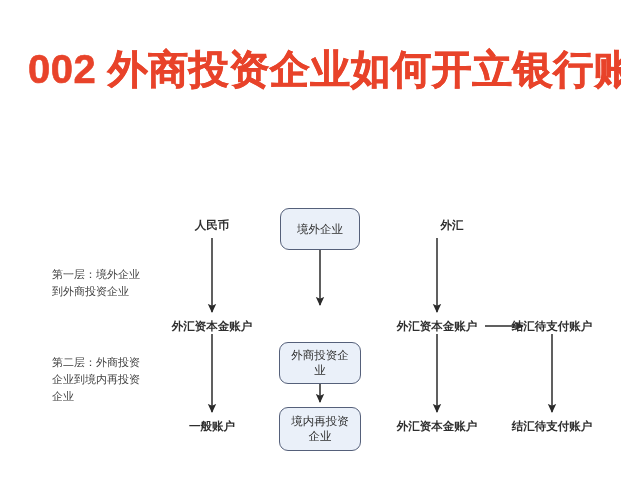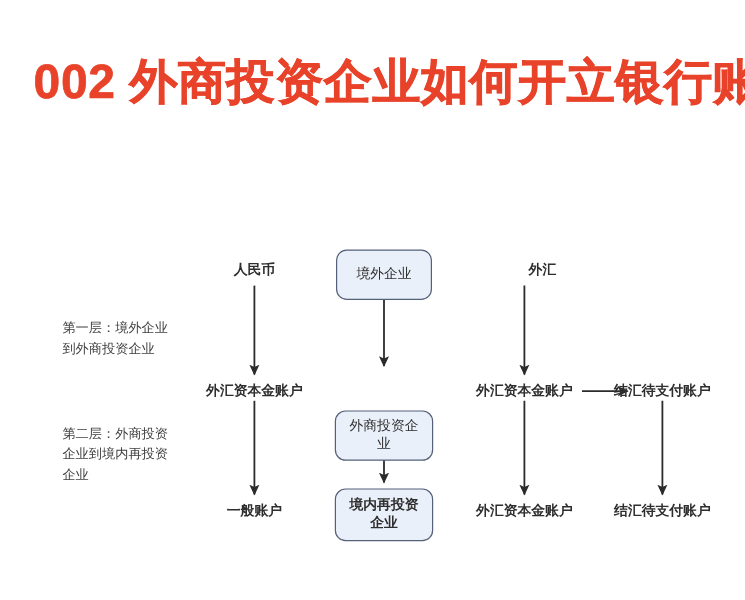--- a/index.html
+++ b/index.html
@@ -128,21 +128,21 @@
 企业</div>
   <div class="layer-label" id="layer-1">第一层：境外企业
 到外商投资企业</div>
 
   <div class="text-node" style="left:212px; top:218px;">人民币</div>
   <div class="text-node" style="left:212px; top:319px;">外汇资本金账户</div>
   <div class="text-node" style="left:212px; top:419px;">一般账户</div>
 
   <div class="box-node" style="left:320px; top:208px; width:80px; height:36px;">境外企业</div>
   <div class="box-node" style="left:320px; top:310px; width:82px; height:37px;margin-top:32px;">外商投资企业</div>
-  <div class="box-node" style="left:320px; top:407px; width:82px; height:44px;font-weight:bold;">境内再投资企业</div>
+  <div class="box-node" style="left:320px; top:407px; width:82px; height:44px;">境内再投资企业</div>
 
   <div class="text-node" style="left:452px; top:218px;">外汇</div>
   <div class="text-node" style="left:437px; top:319px;">外汇资本金账户</div>
   <div class="text-node" style="left:552px; top:319px;">结汇待支付账户</div>
   <div class="text-node" style="left:437px; top:419px;">外汇资本金账户</div>
   <div class="text-node" style="left:552px; top:419px;">结汇待支付账户</div>
 
 </div>
 
 </body></html>

